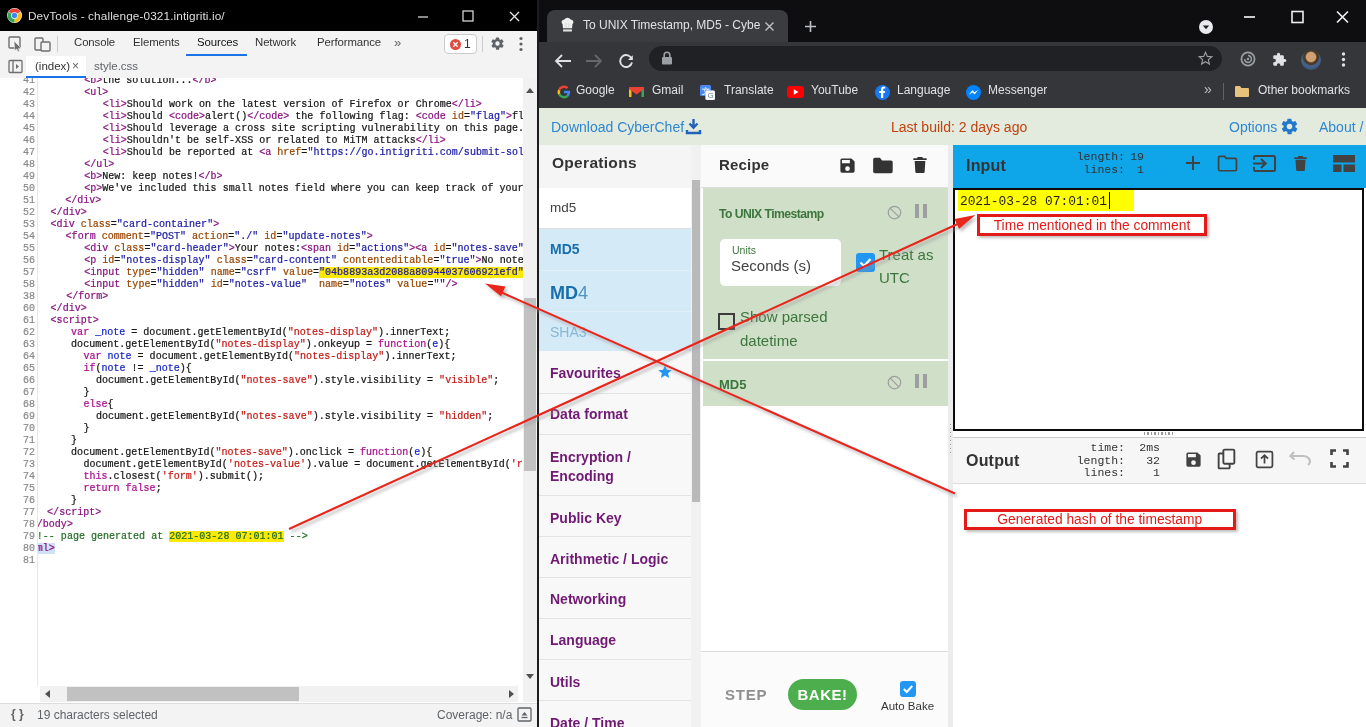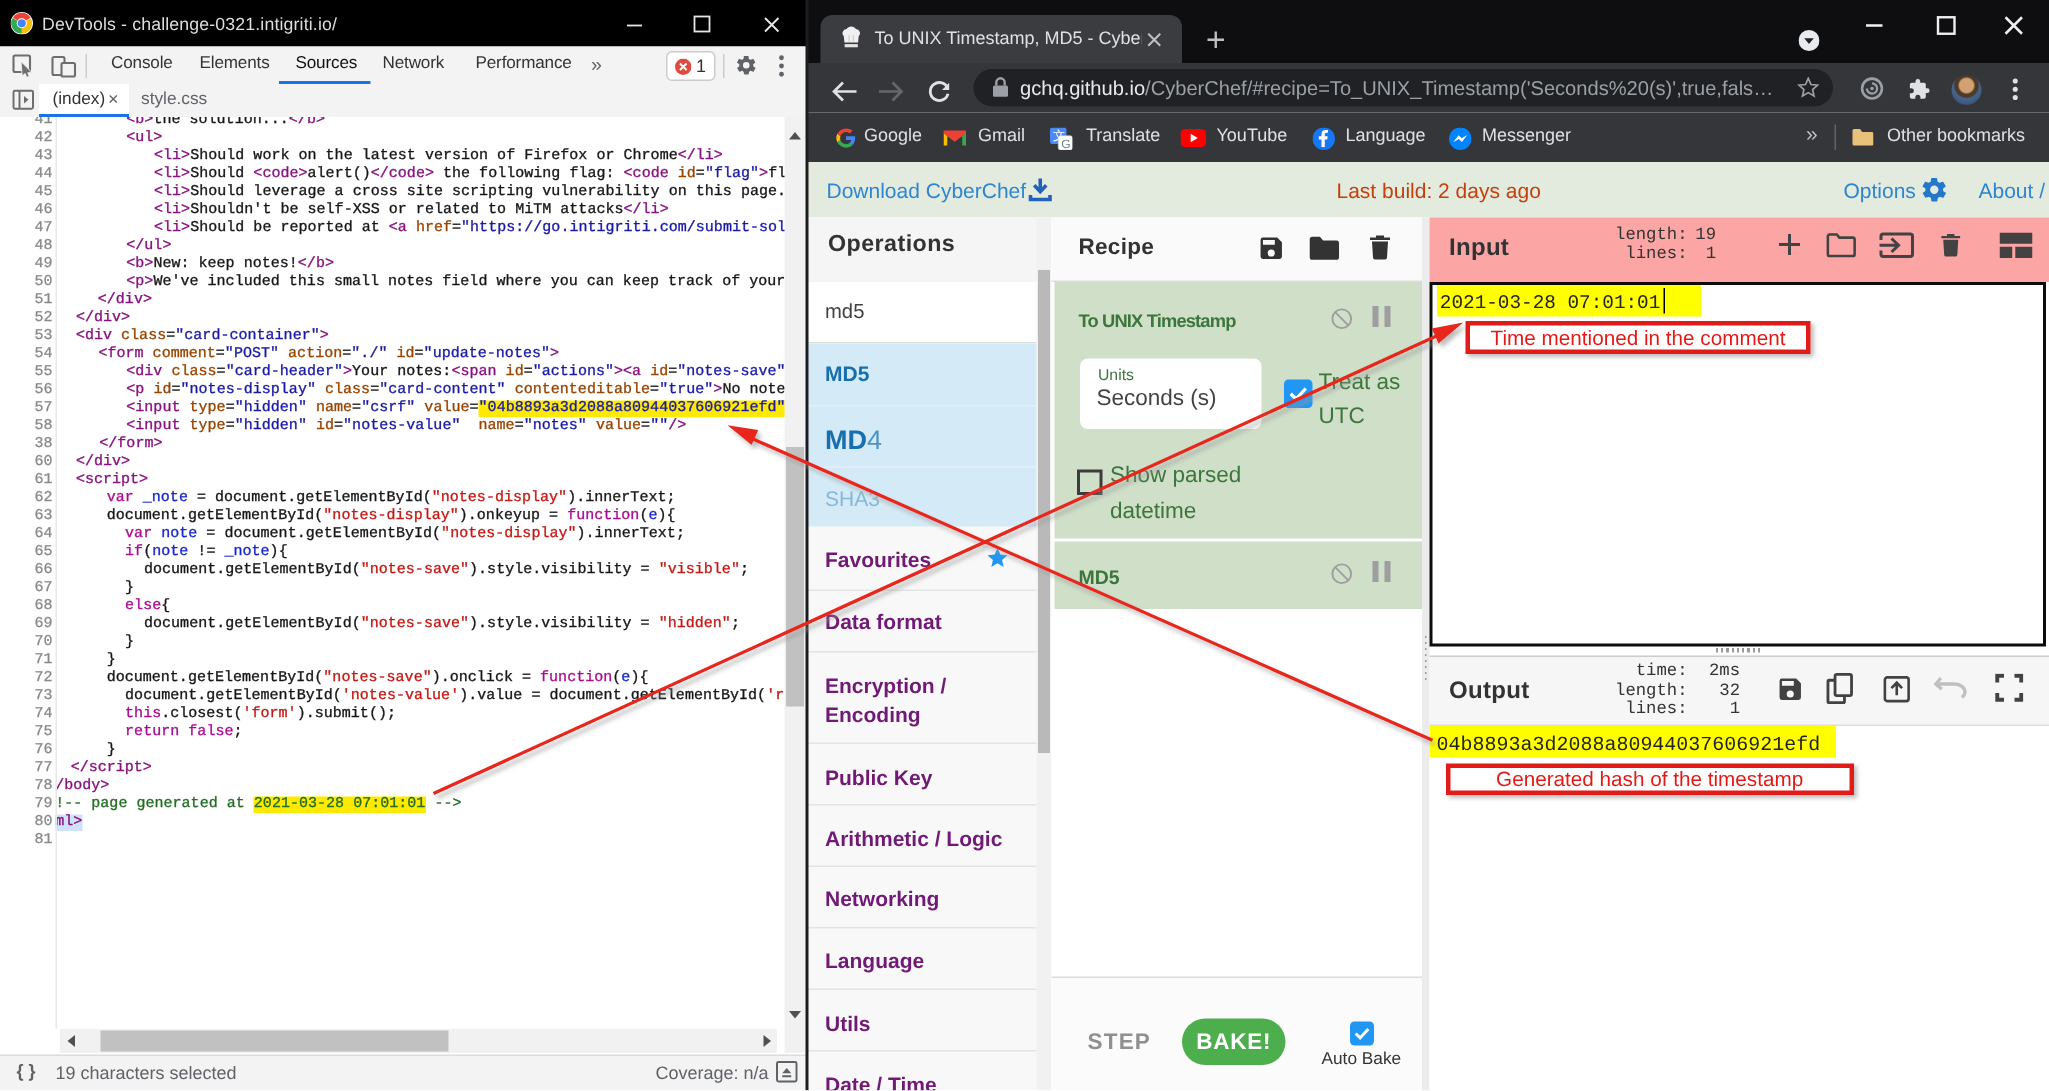--- a/index.html
+++ b/index.html
@@ -38,21 +38,21 @@
 .oprow{position:absolute;left:0;width:153px;height:41px;background:#d5eaf7}
 .cat{position:absolute;left:12px;font-size:14px;font-weight:bold;color:#701a75}
 #opsSb{left:691px;top:145px;width:10px;height:582px;background:#f1f1f1}
 #opsThumb{left:692px;top:180px;width:8px;height:322px;background:#b9b9b9}
 #recipePanel{left:701px;top:145px;width:247px;height:582px;background:#fff}
 #recipeHead{left:701px;top:145px;width:247px;height:43px;background:#fafafa;border-bottom:1px solid #ddd;box-sizing:border-box}
 #opBlock1{left:703px;top:188px;width:245px;height:171px;background:#cfdfc8}
 #opBlock2{left:703px;top:361px;width:245px;height:45px;background:#cfdfc8}
 #recipeFoot{left:701px;top:651px;width:247px;height:76px;background:#fbfbfb;border-top:1px solid #ddd;box-sizing:border-box}
 #ioGutter{left:948px;top:145px;width:5px;height:582px;background:#ececec}
-#inHead{left:953px;top:145px;width:413px;height:43px;background:#fca5a5}
+#inHead{left:953px;top:145px;width:413px;height:43px;background:#0ea5e9}
 #inBox{left:953px;top:188px;width:407px;height:239px;background:#fff;border:2px solid #0c0c0c}
 #outHead{left:953px;top:437px;width:413px;height:47px;background:#f6f6f6;border-top:1px solid #ccc;border-bottom:1px solid #ddd;box-sizing:border-box}
 #outBody{left:953px;top:484px;width:413px;height:243px;background:#fff}
 .mono{font-family:"Liberation Mono",monospace}
 
 #seam{left:537px;top:0;width:2px;height:727px;background:#1c1c1e}
 
 .redbox{position:absolute;border:3px solid #e31b18;background:#fff;color:#e31b18;font-size:13.8px;text-align:center;box-sizing:border-box}
 #anno{left:0;top:0;width:1366px;height:727px;pointer-events:none}
 </style>
@@ -266,21 +266,20 @@
     <svg class="ab" style="left:80px;top:11px" width="16" height="16" viewBox="0 0 16 16">
         <path d="M13.9 6.2 A6 6 0 1 0 14 9.5" stroke="#dfe1e5" stroke-width="1.9" fill="none"></path>
         <path d="M14.8 2.2 V7 H10 Z" fill="#dfe1e5"></path>
       </svg>
   </div>
   <div id="urlPill" class="ab">
     <svg class="ab" style="left:12px;top:5px" width="12" height="14" viewBox="0 0 12 14">
         <rect x="1" y="6" width="10" height="7.5" rx="1" fill="#9aa0a6"></rect>
         <path d="M3.2 6 V4 a2.8 2.8 0 0 1 5.6 0 V6" stroke="#9aa0a6" stroke-width="1.6" fill="none"></path>
       </svg>
-    <div class="ab" style="left:31px;top:5px;font-size:13.4px;color:#e8eaed;white-space:pre">gchq.github.io<span style="color:#9aa0a6">/CyberChef/#recipe=To_UNIX_Timestamp('Seconds%20(s)',true,fals…</span></div>
     <svg class="ab" style="left:549px;top:5px" width="15" height="15" viewBox="0 0 24 24">
         <path d="M12 2 l2.9 6.6 7.1.6-5.4 4.7 1.6 7-6.2-3.7-6.2 3.7 1.6-7-5.4-4.7 7.1-.6z" fill="none" stroke="#9aa0a6" stroke-width="1.8"></path>
       </svg>
   </div>
   <div class="ab" style="left:1240px;top:51px">
     <svg width="16" height="16" viewBox="0 0 16 16">
         <circle cx="8" cy="8" r="6.6" fill="none" stroke="#9aa0a6" stroke-width="1.7"></circle>
         <path d="M8 4.6 A3.4 3.4 0 1 1 4.6 8" fill="none" stroke="#9aa0a6" stroke-width="1.5"></path>
         <circle cx="8" cy="8" r="1.2" fill="#9aa0a6"></circle>
       </svg>
@@ -488,24 +487,20 @@
         <rect x="2" y="2" width="20" height="20" rx="2" fill="none" stroke="#424242" stroke-width="2.2"></rect>
         <path d="M12 17 V7 M7.5 11 L12 6.5 L16.5 11" fill="none" stroke="#424242" stroke-width="2.2"></path>
       </svg>
     <svg class="ab" style="left:336px;top:13px" width="23" height="15" viewBox="0 0 23 15">
         <path d="M5 1 L1.5 5 L5.5 8.5 M1.5 5 H14 a7 5.5 0 0 1 7 5.5 a7 5.5 0 0 1-2 3.5" fill="none" stroke="#c0c0c0" stroke-width="2.2"></path>
       </svg>
     <svg class="ab" style="left:377px;top:11px" width="19" height="19" viewBox="0 0 19 19">
         <path d="M1.5 6 V1.5 H6 M13 1.5 H17.5 V6 M17.5 13 V17.5 H13 M6 17.5 H1.5 V13" fill="none" stroke="#424242" stroke-width="2.6"></path>
       </svg>
   </div>
-  <div id="outBody" class="ab">
-    <div class="ab" style="left:0;top:0.2px;width:270.5px;height:20.4px;background:#ff0"></div>
-    <div class="ab mono" style="left:4.6px;top:4.5px;font-size:13.3px;color:#232323;letter-spacing:0.02px">04b8893a3d2088a80944037606921efd</div>
-  </div>
   <div class="ab" style="left:1144px;top:432px;width:30px;height:3px;background:repeating-linear-gradient(90deg,#999 0 1.5px,transparent 1.5px 3.5px)"></div>
   <div id="seam" class="ab"></div>
 
   <svg id="anno" class="ab" width="1366" height="727" viewBox="0 0 1366 727">
     <g filter="url(#ds)">
       <line x1="955" y1="493.5" x2="496" y2="290" stroke="#e8261d" stroke-width="2.2"></line>
       <path d="M485 283.5 L505.5 286.6 L501.1 296.6 Z" fill="#e8261d"></path>
       <line x1="289" y1="529" x2="962" y2="222" stroke="#e8261d" stroke-width="2.2"></line>
       <path d="M975.5 215 L954.5 219 L959 229 Z" fill="#e8261d"></path>
     </g>

